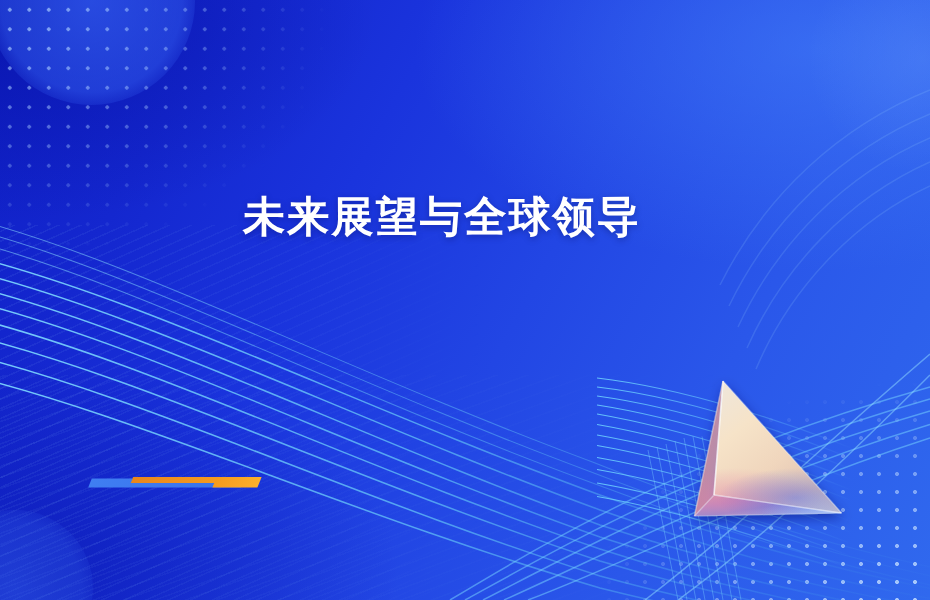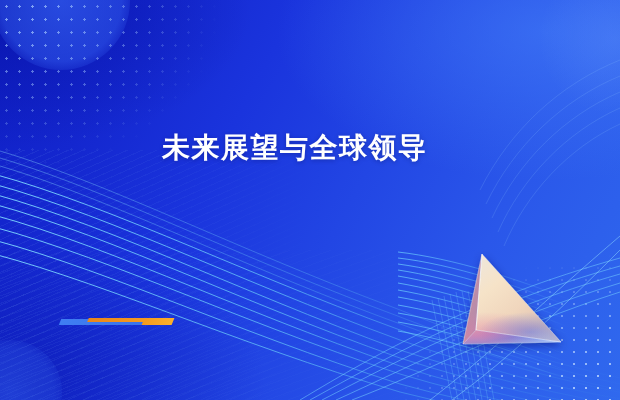--- a/index.html
+++ b/index.html
@@ -5,21 +5,21 @@
   html, body {
     margin: 0;
     padding: 0;
     background: #0a1020;
   }
   #slide {
     position: relative;
     width: 620px;
     height: 400px;
     overflow: hidden;
-    font-family: Liberation Serif, serif;
+    font-family: Liberation Mono, monospace;
     background: #c2410c;
   }
 
   
   .bg-base {
     position: absolute;
     inset: 0;
     background:
       linear-gradient(118deg,
         #0f1fc6 0%,

